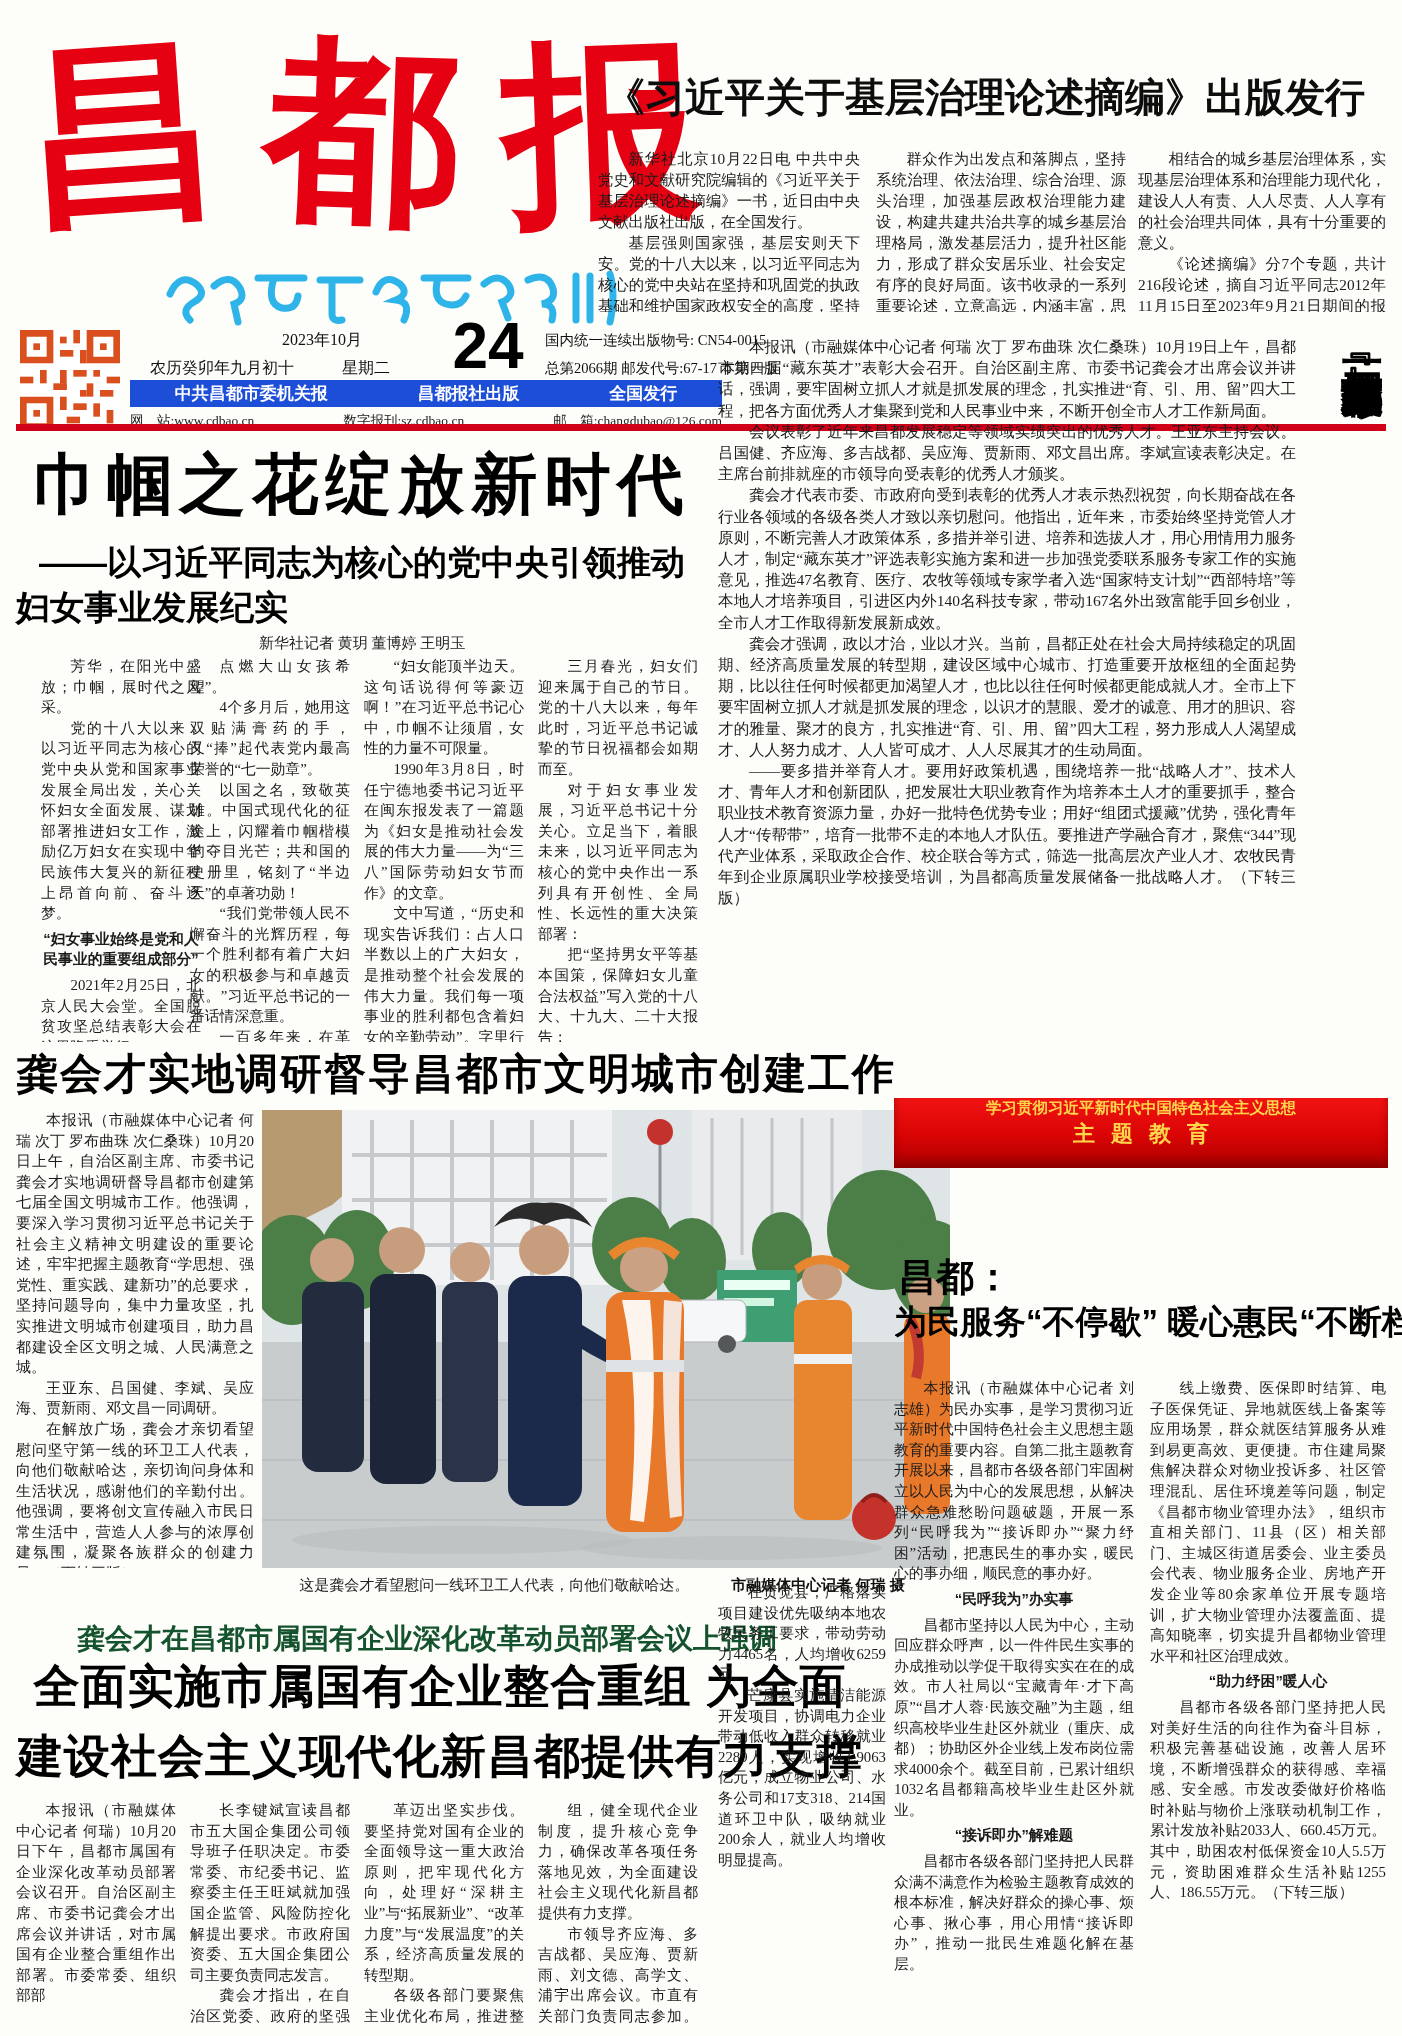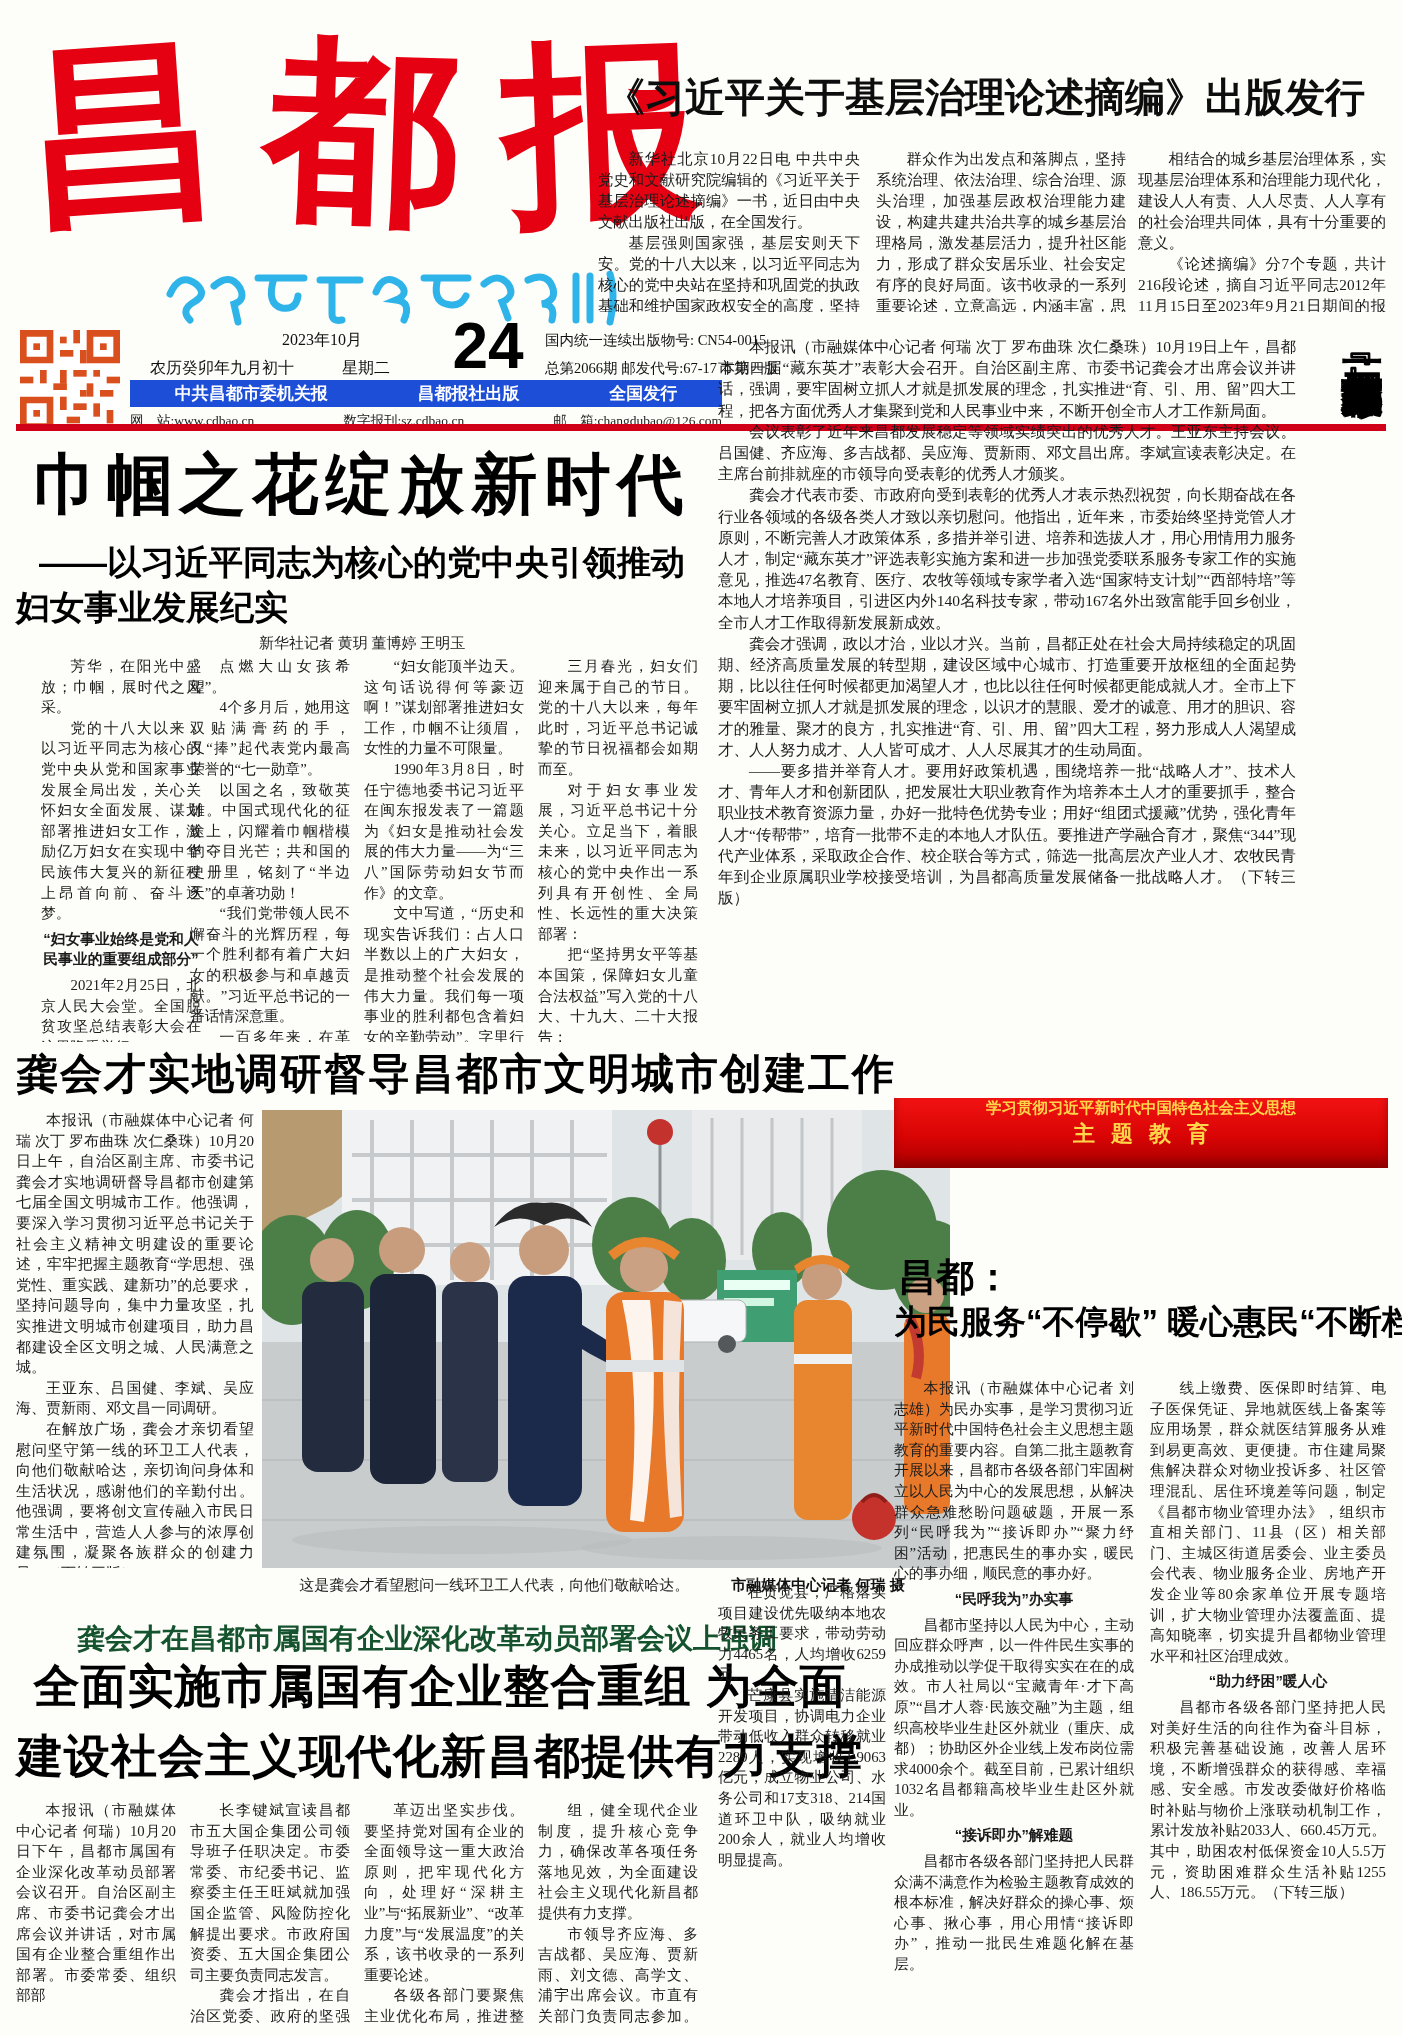--- a/index.html
+++ b/index.html
@@ -150,21 +150,21 @@
       <div class="para">2021年2月25日，北京人民大会堂。全国脱贫攻坚总结表彰大会在这里隆重举行。</div>
     </div>
   <div class="col" style="left:190px;top:656px;width:160px;height:386px;">
       <div class="para">点燃大山女孩希望”。</div>
       <div class="para">4个多月后，她用这双贴满膏药的手，又“捧”起代表党内最高荣誉的“七一勋章”。</div>
       <div class="para">以国之名，致敬英雄。中国式现代化的征途上，闪耀着巾帼楷模的夺目光芒；共和国的史册里，铭刻了“半边天”的卓著功勋！</div>
       <div class="para">“我们党带领人民不懈奋斗的光辉历程，每一个胜利都有着广大妇女的积极参与和卓越贡献。”习近平总书记的一番话情深意重。</div>
       <div class="para">一百多年来，在革命、建设、改革各个历史时期，中国共产党始终坚持把实现妇女解放和发展、实现男女平等写在自己的奋斗旗帜上，始终把广大妇女作为推动党和人民事业发展的重要力量，始终把妇女工作放在重要位置。</div>
     </div>
   <div class="col" style="left:364px;top:656px;width:160px;height:386px;">
-      <div class="para">“妇女能顶半边天。这句话说得何等豪迈啊！”谋划部署推进妇女工作，巾帼不让须眉，女性的力量不可限量。</div>
+      <div class="para">“妇女能顶半边天。这句话说得何等豪迈啊！”在习近平总书记心中，巾帼不让须眉，女性的力量不可限量。</div>
       <div class="para">1990年3月8日，时任宁德地委书记习近平在闽东报发表了一篇题为《妇女是推动社会发展的伟大力量——为“三八”国际劳动妇女节而作》的文章。</div>
       <div class="para">文中写道，“历史和现实告诉我们：占人口半数以上的广大妇女，是推动整个社会发展的伟大力量。我们每一项事业的胜利都包含着妇女的辛勤劳动”。字里行间，饱含对妇女同胞的赞扬和鼓励。</div>
     </div>
   <div class="col" style="left:538px;top:656px;width:160px;height:386px;">
       <div class="para">三月春光，妇女们迎来属于自己的节日。党的十八大以来，每年此时，习近平总书记诚挚的节日祝福都会如期而至。</div>
       <div class="para">对于妇女事业发展，习近平总书记十分关心。立足当下，着眼未来，以习近平同志为核心的党中央作出一系列具有开创性、全局性、长远性的重大决策部署：</div>
       <div class="para">把“坚持男女平等基本国策，保障妇女儿童合法权益”写入党的十八大、十九大、二十大报告；</div>
     </div>
 
   <div class="col widecol" style="left:718px;top:336px;width:578px;height:760px;">
@@ -274,21 +274,21 @@
   <div class="abs h-soe sans" style="top:1656px;">全面实施市属国有企业整合重组  为全面</div>
   <div class="abs h-soe sans" style="top:1726px;">建设社会主义现代化新昌都提供有力支撑</div>
   <div class="col" style="left:16px;top:1800px;width:160px;height:228px;">
       <div class="para">本报讯（市融媒体中心记者 何瑞）10月20日下午，昌都市属国有企业深化改革动员部署会议召开。自治区副主席、市委书记龚会才出席会议并讲话，对市属国有企业整合重组作出部署。市委常委、组织部部</div>
     </div>
   <div class="col" style="left:190px;top:1800px;width:160px;height:228px;">
       <div class="para">长李键斌宣读昌都市五大国企集团公司领导班子任职决定。市委常委、市纪委书记、监察委主任王旺斌就加强国企监管、风险防控化解提出要求。市政府国资委、五大国企集团公司主要负责同志发言。</div>
       <div class="para">龚会才指出，在自治区党委、政府的坚强领导下，全市国企改</div>
     </div>
   <div class="col" style="left:364px;top:1800px;width:160px;height:228px;">
-      <div class="para">革迈出坚实步伐。要坚持党对国有企业的全面领导这一重大政治原则，把牢现代化方向，处理好“深耕主业”与“拓展新业”、“改革力度”与“发展温度”的关系，该书收录的一系列重要论述。</div>
+      <div class="para">革迈出坚实步伐。要坚持党对国有企业的全面领导这一重大政治原则，把牢现代化方向，处理好“深耕主业”与“拓展新业”、“改革力度”与“发展温度”的关系，经济高质量发展的转型期。</div>
       <div class="para">各级各部门要聚焦主业优化布局，推进整合重</div>
     </div>
   <div class="col" style="left:538px;top:1800px;width:160px;height:228px;">
       <div class="para">组，健全现代企业制度，提升核心竞争力，确保改革各项任务落地见效，为全面建设社会主义现代化新昌都提供有力支撑。</div>
       <div class="para">市领导齐应海、多吉战都、吴应海、贾新雨、刘文德、高学文、浦宇出席会议。市直有关部门负责同志参加。（下转三版）</div>
     </div>
 
   <div class="abs banner">
     <span class="l1">学习贯彻习近平新时代中国特色社会主义思想</span>
     <span class="l2">主题教育</span>

